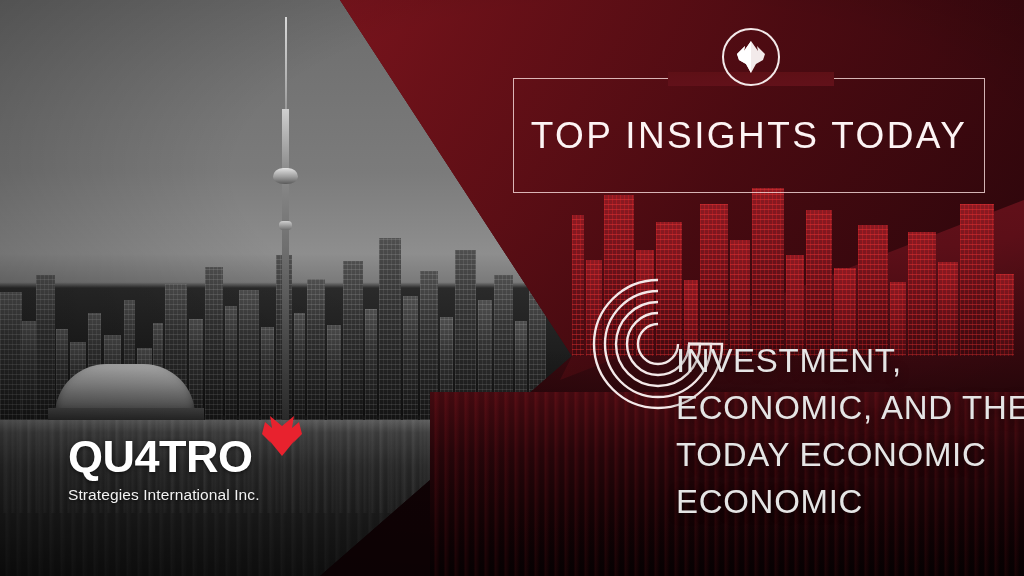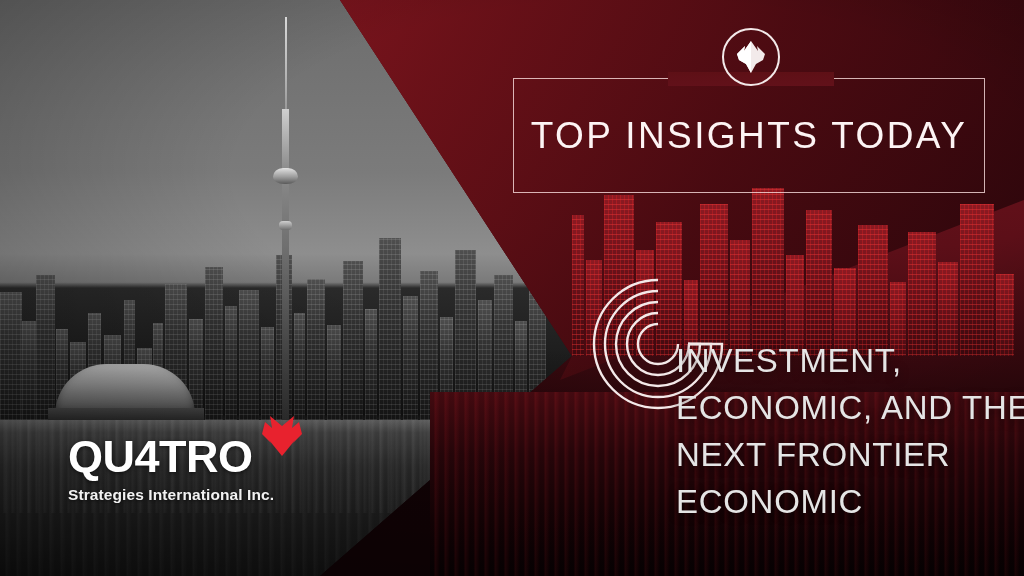--- a/index.html
+++ b/index.html
@@ -163,21 +163,21 @@
   }
   .headline div{ white-space:nowrap; }
 
   
   .logo{ position:absolute; left:68px; top:434px; width:230px; height:78px; }
   .logo-word{
     font-size:45px; font-weight:700; letter-spacing:-0.5px; color:#ffffff;
     line-height:1; text-shadow:0 1px 4px rgba(0,0,0,.6);
   }
   .logo-sub{
-    margin-top:7px; font-size:15.5px; font-weight:700; color:#f2f2f2;
+    margin-top:7px; font-size:15.5px; font-weight:400; color:#f2f2f2;
     letter-spacing:.1px; text-shadow:0 1px 3px rgba(0,0,0,.6);
   }
   .logo-leaf{
     position:absolute; left:193px; top:-24px; width:42px; height:46px;
   }
   .logo-leaf svg{ width:100%; height:100%; display:block; }
 </style>
 </head>
 <body>
 
@@ -274,21 +274,21 @@
         <path d="M66 24 A42 42 0 1 0 108 66 L96 66"></path>
         <path d="M66 35 A31 31 0 1 0 97 66 L96 66"></path>
         <path d="M66 46 A20 20 0 1 0 86 66"></path>
       </g>
     </svg>
   </div>
 
   <div class="headline">
     <div>INVESTMENT,</div>
     <div>ECONOMIC, AND THE</div>
-    <div>NEXT FRONTIER</div>
+    <div>TODAY ECONOMIC</div>
     <div>ECONOMIC</div>
   </div>
 
   <div class="logo">
     <div class="logo-word">QU4TRO</div>
     <div class="logo-sub">Strategies International Inc.</div>
     <div class="logo-leaf">
       <svg viewBox="0 0 42 46" xmlns="http://www.w3.org/2000/svg">
         <path d="M21 46 L8 30 L10 33 L1 24 L4 12 L11 18 L9 6 L21 16 L33 6 L31 18 L38 12 L41 24 L32 33 L34 30 Z" fill="#e8222e"></path>
       </svg>

